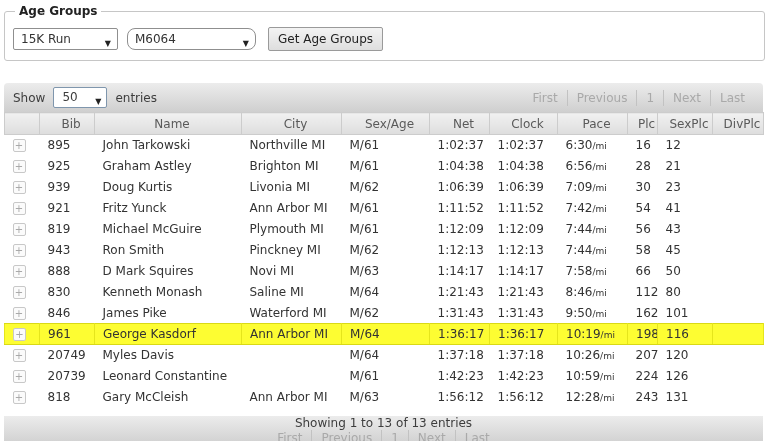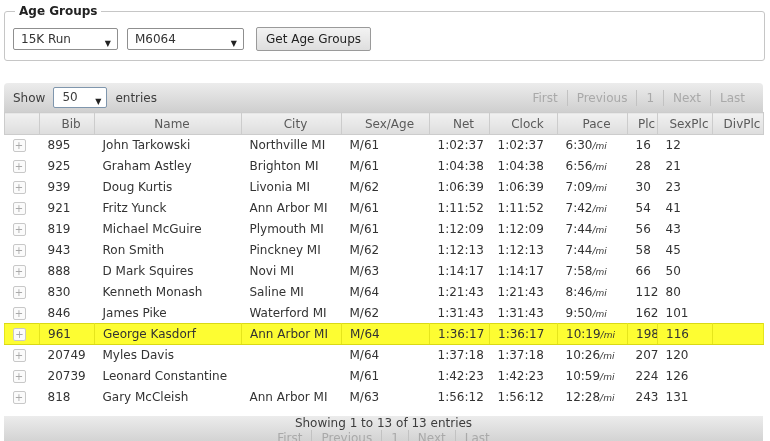--- a/index.html
+++ b/index.html
@@ -27,21 +27,21 @@
     position:relative; height:22px; background:#fff;
     border:1px solid #8f8f8f; border-radius:2px;
     line-height:20px; padding:0 18px 0 7px;
     margin-right:9px; cursor:default;
   }
   .dropdown .arrow {
     position:absolute; right:6px; top:5px;
     font-size:8px; color:#222;
   }
   .dd-race { width:105px; }
-  .dd-div  { width:117px; }
+  .dd-div  { width:129px;border-radius:8px; }
   .btn {
     height:24px; padding:0 9px;
     background:linear-gradient(#f3f3f3,#dedede);
     border:1px solid #9a9a9a; border-radius:2px;
     font-family:inherit; font-size:12px; color:#222;
     margin-left:3px;
   }
 
   
   .dt-wrapper { margin:18px 0 0 4px; width:759px; }
@@ -84,21 +84,21 @@
     border:1px solid #c8c8c8; border-radius:2px; background:#fbfbfb;
     color:#a9a9a9; font-size:10px; line-height:11px; text-align:center;
     vertical-align:middle; cursor:pointer;
   }
   tr.highlight td {
     background:var(--highlight,#fdfd32);
     border:1px solid #e5e51c;
     border-top:1px solid #d9d916;
     border-bottom:1px solid #d9d916;
   }
-  .unit { font-size:9px;font-style:italic; }
+  .unit { font-size:9px; }
 </style>
 </head>
 <body>
 
 <fieldset class="filters">
   <legend>Age Groups</legend>
   <div class="filter-row">
     <div class="dropdown dd-race">
       <span>15K Run</span>
       <span class="arrow">▼</span>

